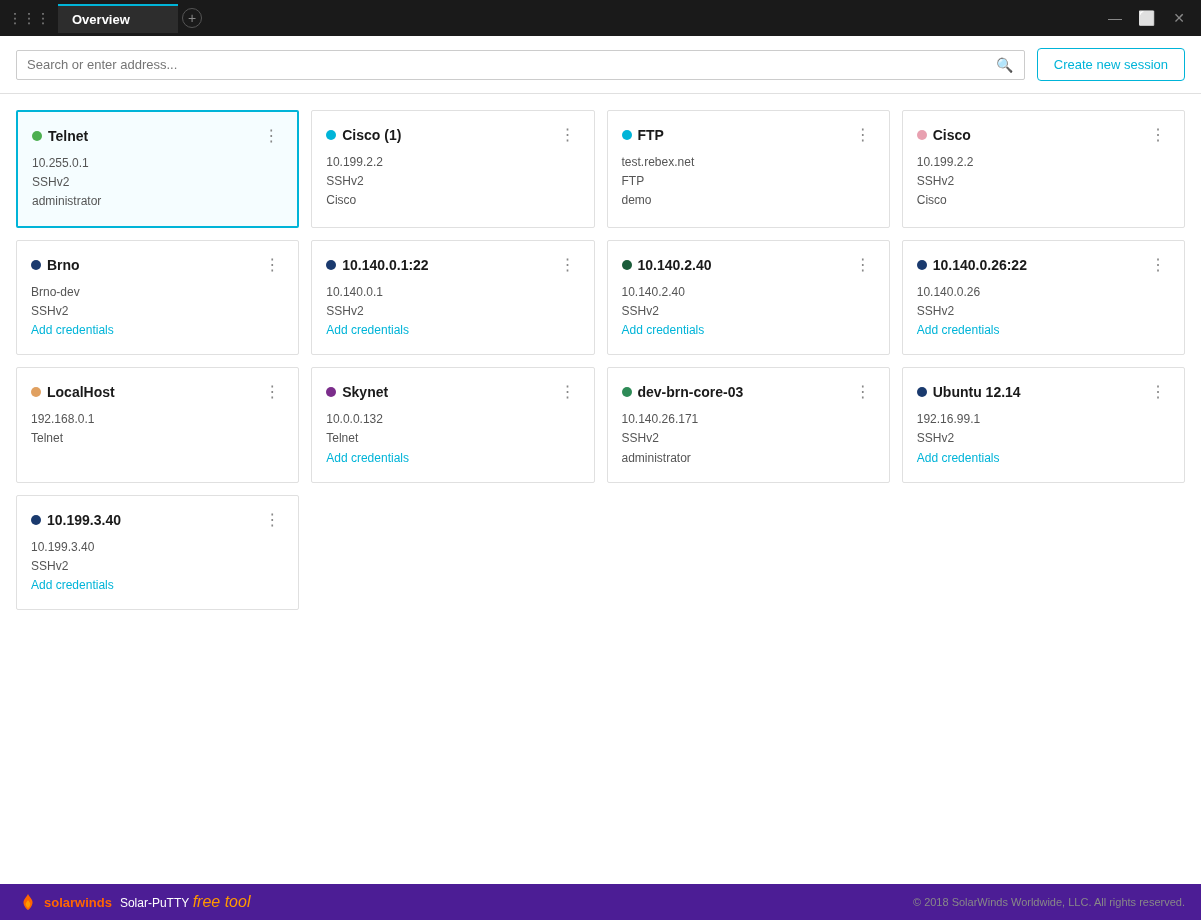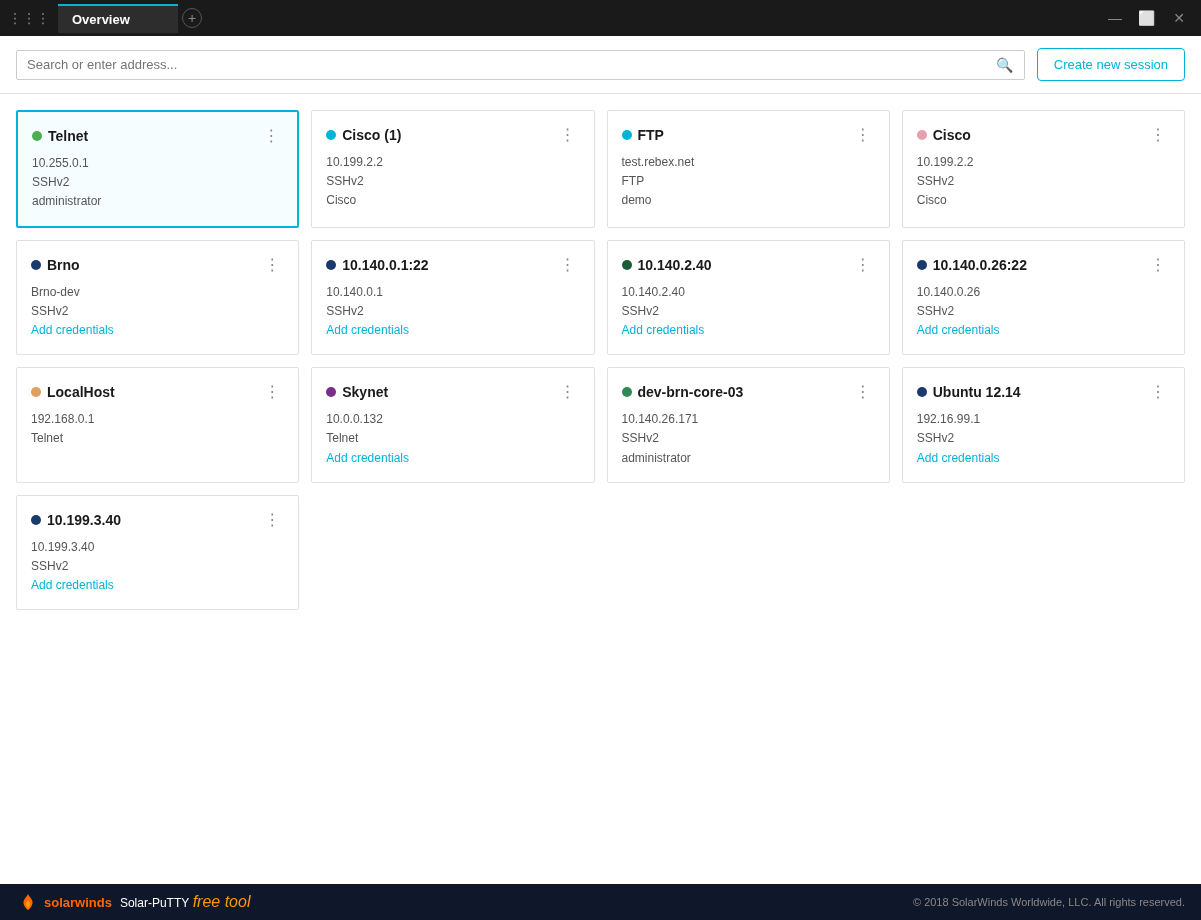--- a/index.html
+++ b/index.html
@@ -168,21 +168,21 @@
     }
     .card-info .add-credentials {
       color: #00b4d8;
       cursor: pointer;
       text-decoration: none;
       display: inline-block;
     }
 
     
     .footer {
-      background: #0f172a;
+      background: #4c1d95;
       height: 36px;
       display: flex;
       align-items: center;
       padding: 0 16px;
       flex-shrink: 0;
     }
     .footer-brand {
       display: flex;
       align-items: center;
       gap: 8px;

